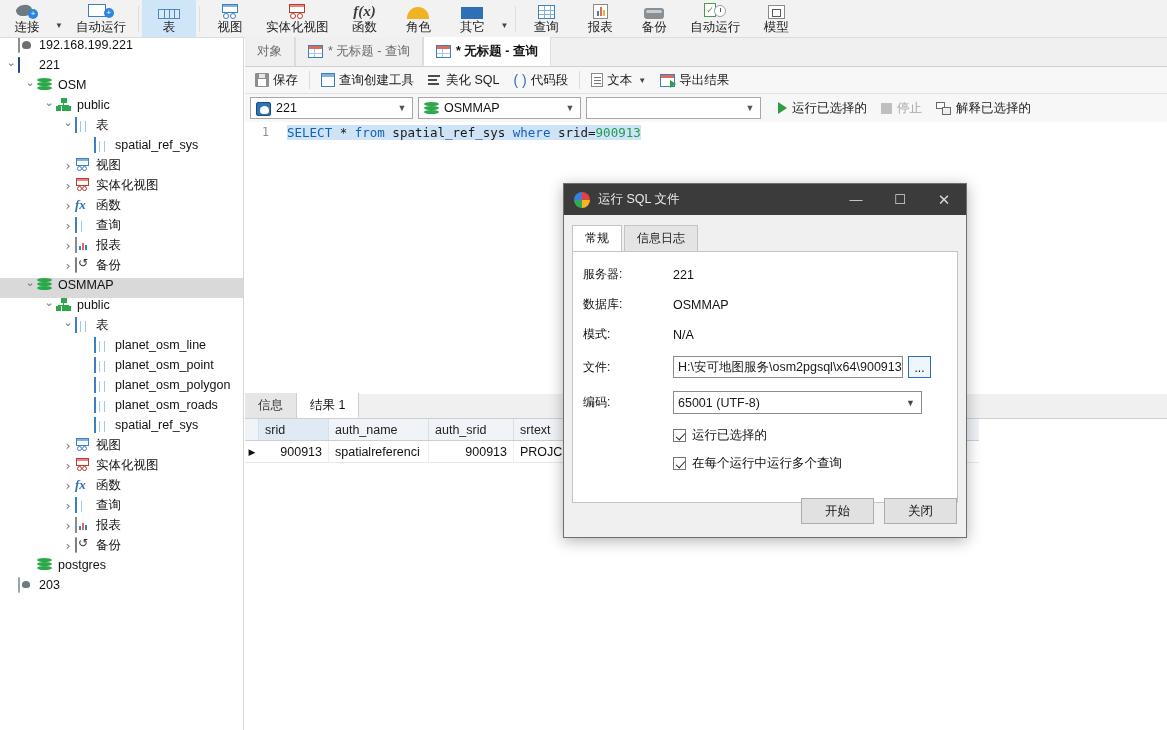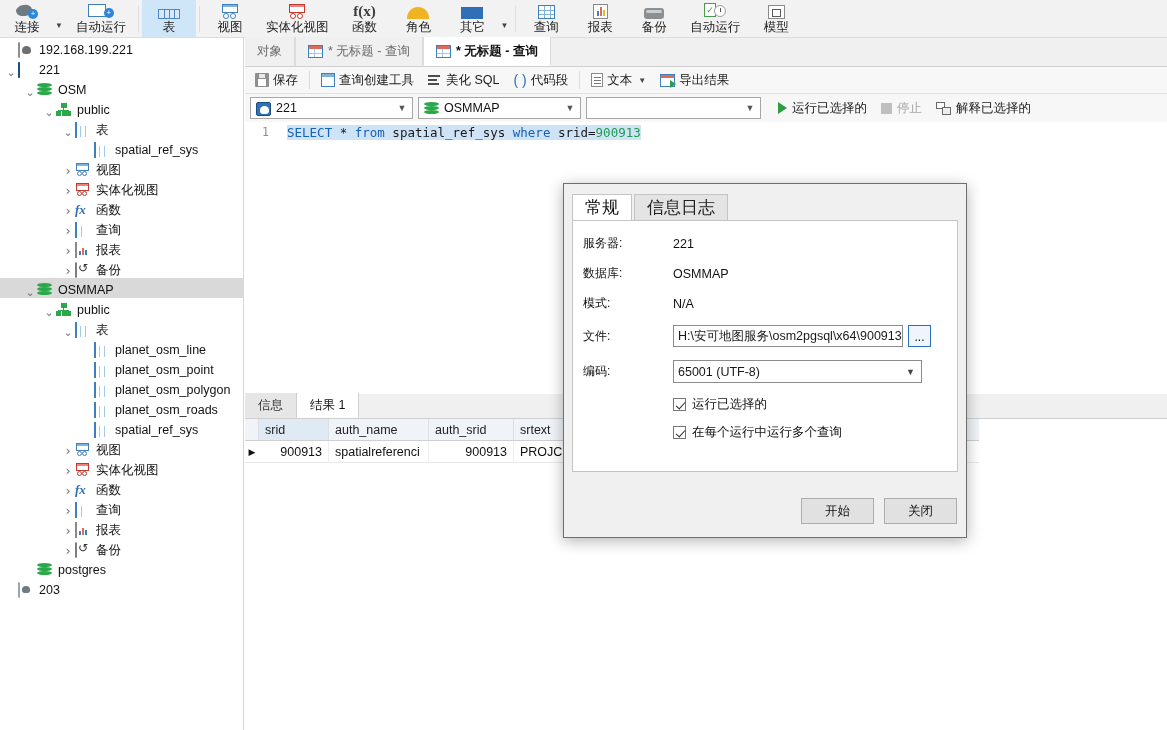--- a/index.html
+++ b/index.html
@@ -33,21 +33,21 @@
   .rb-lab { font-size: 12.5px; color: #1d1d1d; line-height: 14px; white-space: nowrap; }
   .rb-caret { font-size: 8px; color: #444; padding: 0 4px 7px 1px; align-self: flex-end; }
 
   
   .sidebar {
     position: absolute; left: 0; top: 38px; width: 244px; height: 692px;
     background: #ffffff; border-right: 1px solid #d6d6d6;
     overflow: hidden;
   }
   .tree-row {
-    display: flex; align-items: flex-end; height: 20px; white-space: nowrap;
+    display: flex; align-items: flex-start; height: 20px; white-space: nowrap;
     font-size: 12.5px; color: #111; cursor: default;
   }
   .tree-row.sel { background: #d9d9d9; }
   .twisty {
     width: 14px; text-align: center; font-size: 9px; color: #757575;
     flex: 0 0 14px; font-family: "DejaVu Sans", sans-serif;
   }
   .tico { width: 17px; height: 15px; flex: 0 0 17px; margin-right: 4px; position: relative; }
   .tlabel { line-height: 15px; }
 
@@ -170,21 +170,21 @@
     box-shadow: 0 3px 14px rgba(0,0,0,0.30);
   }
   .dlg-title { height: 31px; background: #3b3b3b; display: flex; align-items: center; padding-left: 10px; }
   .dlg-logo { width: 16px; height: 16px; border-radius: 50%; margin-right: 8px;
     background: conic-gradient(#e8403a 0 25%, #f2b622 0 50%, #35a853 0 75%, #3b7de0 0 100%); }
   .dlg-title-txt { color: #e9e9e9; font-size: 12.5px; flex: 1; }
   .dlg-wbtn { width: 44px; height: 31px; display: flex; align-items: center; justify-content: center; color: #d8d8d8; font-size: 13px; cursor: default; }
   .dlg-wbtn.close { font-size: 15px; }
   .dlg-body { padding: 10px 8px 0 8px; }
   .dlg-tabs { display: flex; align-items: flex-end; height: 26px; }
-  .dlg-tab { height: 26px; padding: 0 12px; display: flex; align-items: center; font-size: 17px; color: #222;
+  .dlg-tab { height: 26px; padding: 0 12px; display: flex; align-items: center; font-size: 12px; color: #222;
     background: #e4e4e4; border: 1px solid #c4c4c4; border-bottom: none; margin-right: 2px; cursor: default; }
   .dlg-tab.active { background: #ffffff; color: #111; }
   .dlg-panel { background: #ffffff; border: 1px solid #c4c4c4; height: 252px; padding: 14px 10px 0 10px; position: relative; }
   .frow { display: flex; align-items: center; margin-bottom: 13px; }
   .flabel { width: 90px; font-size: 12px; color: #111; }
   .fvalue { font-size: 12.5px; color: #111; }
   .ftext { height: 22px; border: 1px solid #8c8c8c; background: #fff; display: flex; align-items: center;
     padding: 0 4px; font-size: 12.5px; width: 230px; overflow: hidden; white-space: nowrap; }
   .fbrowse { width: 23px; height: 22px; margin-left: 5px; border: 1px solid #2b6fbb; background: #eef5fc;
     display: flex; align-items: flex-end; justify-content: center; font-size: 12px; color: #111; padding-bottom: 2px; cursor: default; }
@@ -211,21 +211,21 @@
   .ri-grid { width: 18px; height: 13px; border: 1px solid #3d7fbf; position: relative; background: #fff; }
   .ri-tbl { width: 22px; height: 10px; border: 1px solid #4a86c5; background: #d9e9f7; position: relative; }
   .ri-tbl i { position: absolute; top: 0; bottom: 0; width: 1px; background: #4a86c5; }
   .ri-view2 { width: 20px; height: 15px; position: relative; }
   .ri-view2 .bx { position: absolute; left: 2px; top: 0; width: 16px; height: 9px; border: 1px solid #3d7fbf; background: #fff; }
   .ri-view2 .bx:before { content:""; position:absolute; left:0; top:0; right:0; height:2px; background:#7fb3dd; }
   .ri-view2 .o1,.ri-view2 .o2 { position:absolute; top:9px; width:6px; height:6px; border:1px solid #3d7fbf; border-radius:50%; background:#fff; }
   .ri-view2 .o1{left:3px;} .ri-view2 .o2{left:10px;}
   .ri-view2.mat .bx{border-color:#c0392b;} .ri-view2.mat .bx:before{background:#e8857c;}
   .ri-view2.mat .o1,.ri-view2.mat .o2{border-color:#c0392b;}
-  .ri-fx { font-family: "Liberation Serif", serif; font-weight: bold; font-size: 15px; color: #3b3b3b; line-height: 16px; }
+  .ri-fx { font-family: "Liberation Serif", serif; font-style: italic; font-weight: bold; font-size: 15px; color: #3b3b3b; line-height: 16px; }
   .ri-role { width: 22px; height: 12px; background: #f0b323; border-radius: 11px 11px 0 0; }
   .ri-other { width: 22px; height: 12px; background: #2f6fb5; }
   .ri-qry { width: 17px; height: 14px; border: 1px solid #3d7fbf; background: #fff; position: relative; }
   .ri-qry i { position: absolute; background: #7fb3dd; }
   .ri-qry i.h1{left:0;right:0;top:4px;height:1px;} .ri-qry i.h2{left:0;right:0;top:8px;height:1px;}
   .ri-qry i.v1{top:0;bottom:0;left:5px;width:1px;} .ri-qry i.v2{top:0;bottom:0;left:11px;width:1px;}
   .ri-rep { width: 15px; height: 15px; border: 1px solid #8a8a8a; background: #fff; position: relative; }
   .ri-rep i { position: absolute; bottom: 2px; width: 2px; }
   .ri-rep i.b1{left:3px;height:5px;background:#3d7fbf;}
   .ri-rep i.b2{left:6px;height:9px;background:#e06a5a;}
@@ -660,20 +660,27 @@
               <div class="gc" style="width: 100px;">spatialreferenci</div>
               <div class="gc num" style="width: 85px;">900913</div>
               <div class="gc" style="width: 110px;">PROJCS["Po</div>
             </div>
           </div>
       </div>
     </div>
   </div>
 
   <div class="dialog">
+    <div class="dlg-title">
+      <div class="dlg-logo"></div>
+      <div class="dlg-title-txt">运行 SQL 文件</div>
+      <div class="dlg-wbtn">—</div>
+      <div class="dlg-wbtn">☐</div>
+      <div class="dlg-wbtn close">✕</div>
+    </div>
     <div class="dlg-body">
       <div class="dlg-tabs">
         <div class="dlg-tab active">
           <span>常规</span>
         </div>
         <div class="dlg-tab">
           <span>信息日志</span>
         </div>
       </div>
       <div class="dlg-panel">

